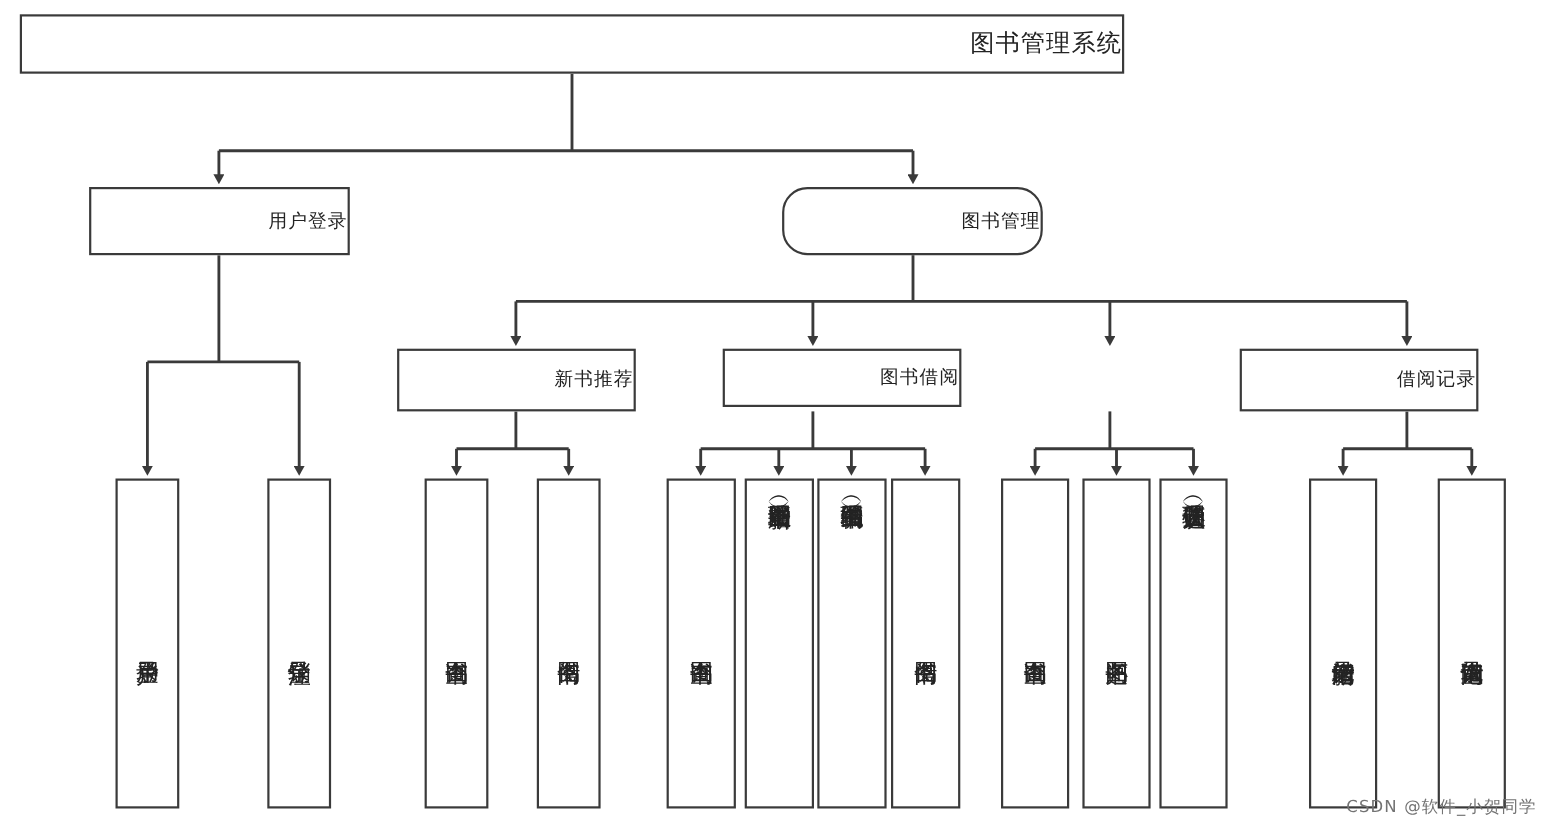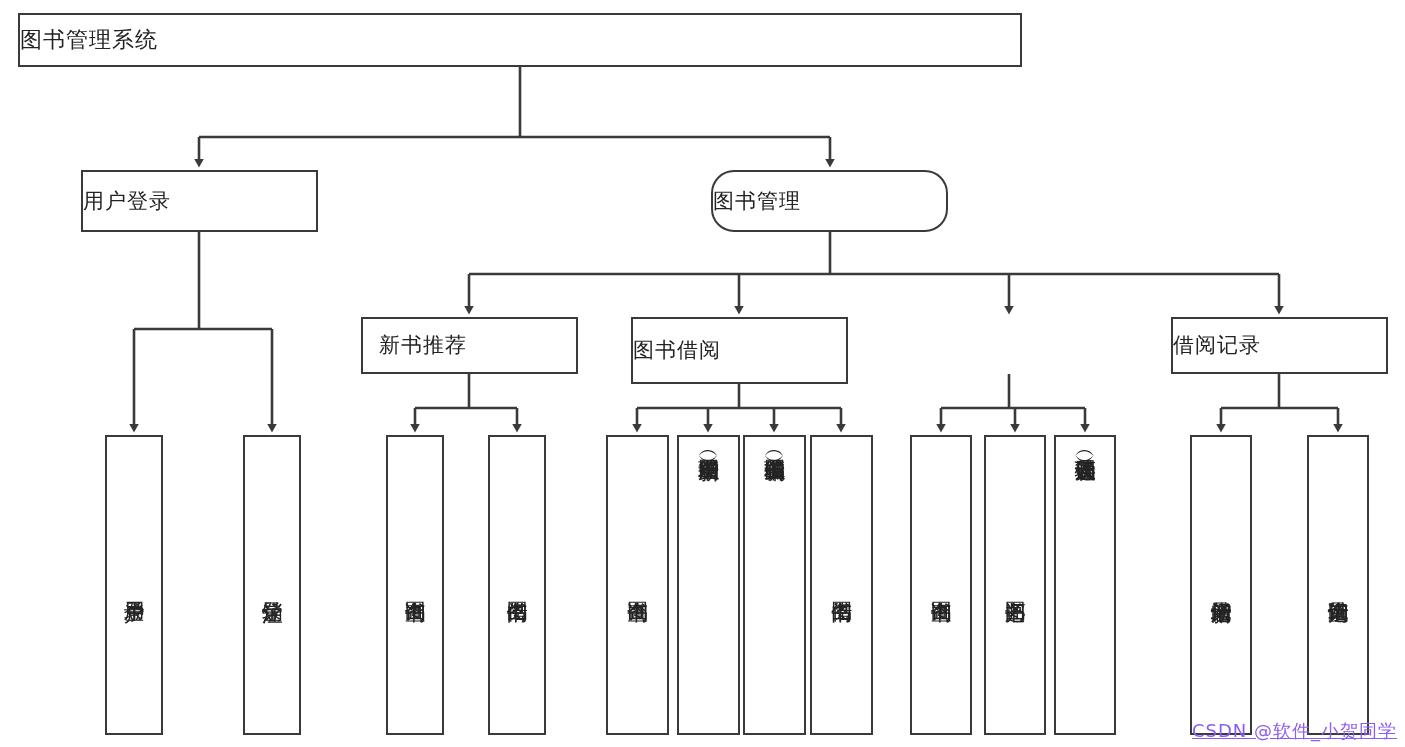--- a/index.html
+++ b/index.html
@@ -6,41 +6,41 @@
   body{
     width:1405px;height:747px;overflow:hidden;
     font-family:"DejaVu Sans","Liberation Sans",sans-serif;
     color:#1a1a1a;
   }
   #stage{position:relative;width:1405px;height:747px;background:#fff;}
   svg#wires{position:absolute;left:0;top:0;width:1405px;height:747px;}
   .node{
     position:absolute;box-sizing:border-box;
     border:2px solid #3a3a3a;background:#ffffff;
-    display:flex;align-items:center;justify-content:flex-start;
+    display:flex;align-items:center;justify-content:flex-end;
   }
   .node .lbl{
-    font-size:21px;line-height:1.18;letter-spacing:1px;
+    font-size:17px;line-height:1.18;letter-spacing:1px;
     color:#232323;white-space:nowrap;
   }
   .node.root .lbl{font-size:22px;}
   .node.leaf{
     align-items:flex-start;justify-content:center;
     padding-top:6px;
   }
   .node.leaf.mid{align-items:center;padding-top:0;}
   .node.leaf .lbl{
     font-size:21px;line-height:1.16;letter-spacing:0;
     writing-mode:vertical-rl;text-orientation:upright;
     white-space:normal;
   }
   #watermark{
     position:absolute;right:8px;bottom:4px;
-    font-size:18px;color:#8b5cf6;letter-spacing:1px;
-    user-select:none;pointer-events:none;text-decoration:underline;
+    font-size:15px;color:#737373;letter-spacing:1px;
+    user-select:none;pointer-events:none;
   }
 </style>
 </head>
 <body>
 
 <div id="stage">
 
   <svg id="wires" viewBox="0 0 1405 747" xmlns="http://www.w3.org/2000/svg">
     <defs>
       <marker id="arrow" markerWidth="9" markerHeight="10" refX="1.5" refY="5" orient="auto" markerUnits="userSpaceOnUse">
@@ -99,24 +99,24 @@
   <div class="node" style="left:81px;top:170px;width:237px;height:62px;">
     <span class="lbl">用户登录</span>
   </div>
   <div class="node" style="left:711px;top:170px;width:237px;height:62px;border-radius:23px;">
     <span class="lbl">图书管理</span>
   </div>
 
   <div class="node" style="left:361px;top:317px;width:217px;height:57px;padding-left:16px;">
     <span class="lbl">新书推荐</span>
   </div>
-  <div class="node" style="left:631px;top:317px;width:217px;height:67px;">
+  <div class="node" style="left:657px;top:317px;width:217px;height:53px;">
     <span class="lbl">图书借阅</span>
   </div>
-  <div class="node" style="left:1171px;top:317px;width:217px;height:57px;">
+  <div class="node" style="left:1127px;top:317px;width:217px;height:57px;">
     <span class="lbl">借阅记录</span>
   </div>
 
   <div class="node leaf mid" style="left:105px;top:435px;width:58px;height:300px;">
     <span class="lbl">用户登录</span>
   </div>
   <div class="node leaf mid" style="left:243px;top:435px;width:58px;height:300px;">
     <span class="lbl">注销登录</span>
   </div>
 

